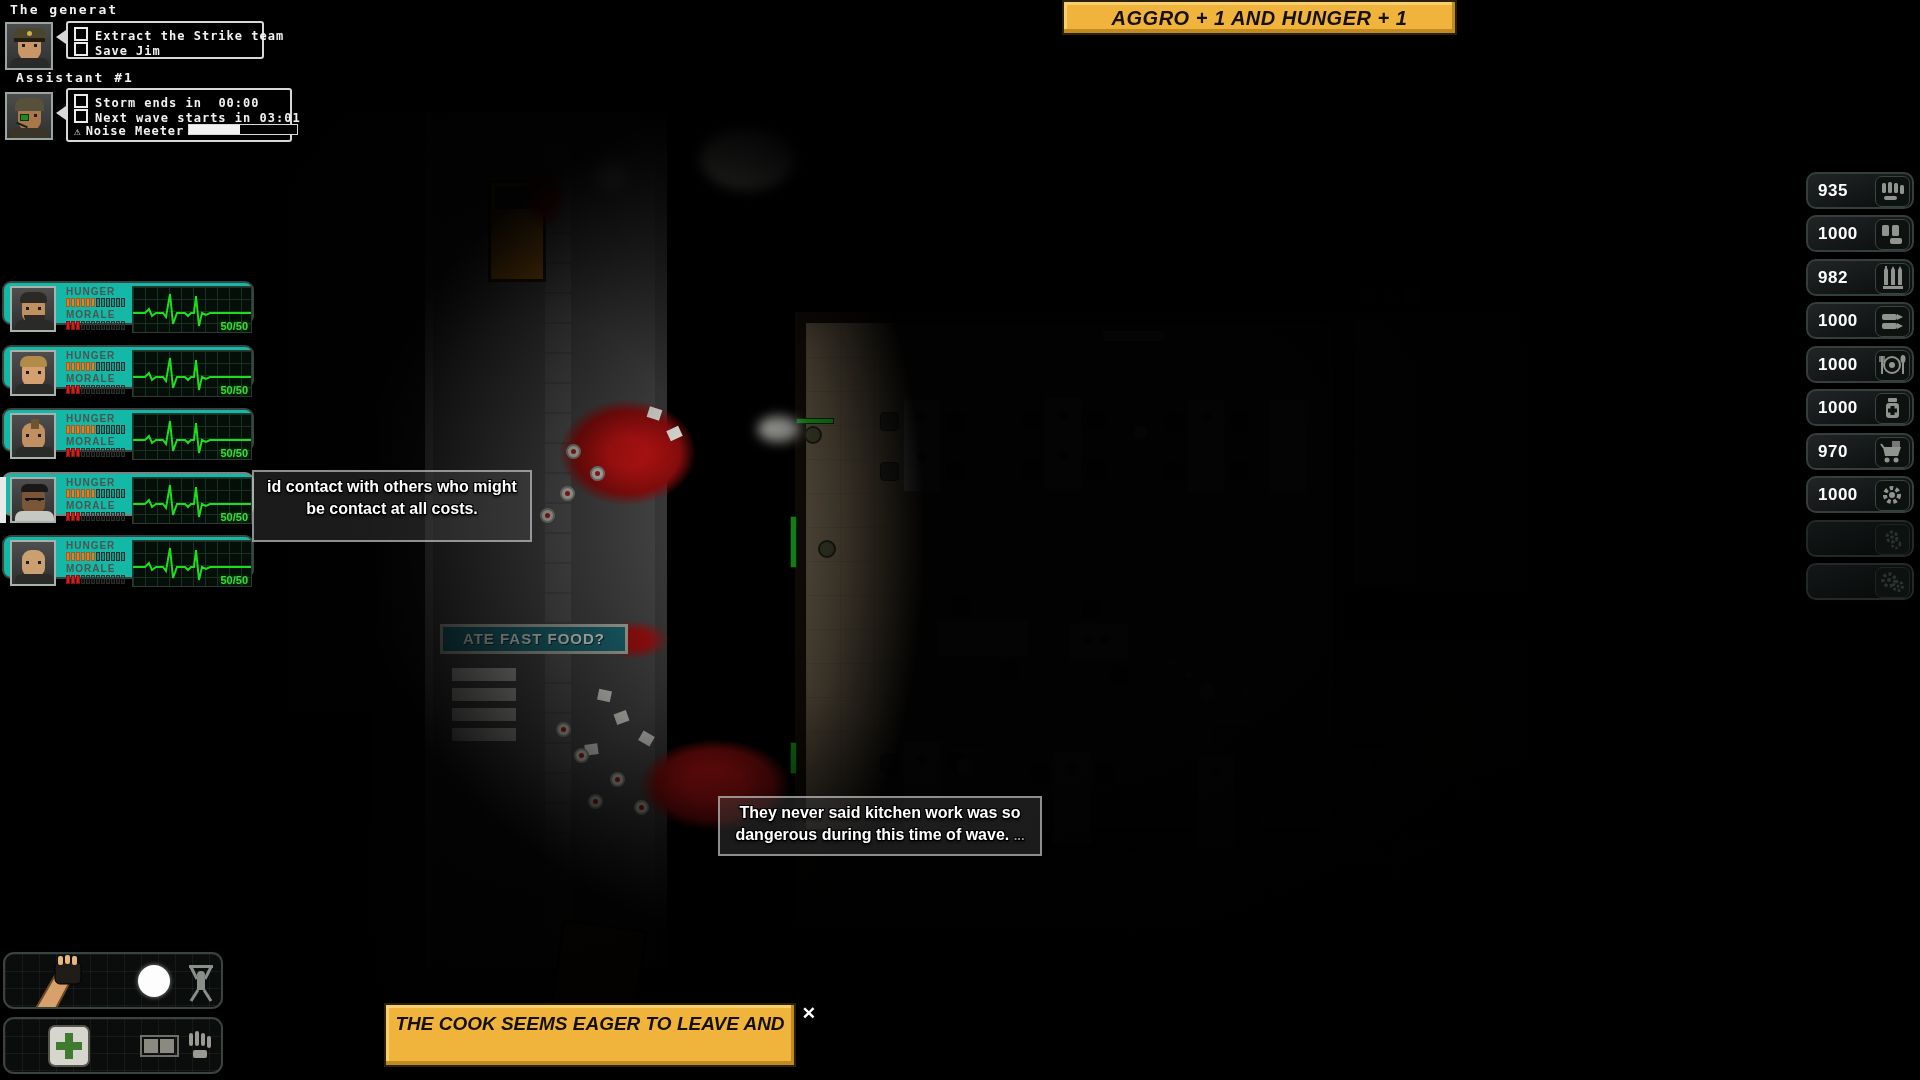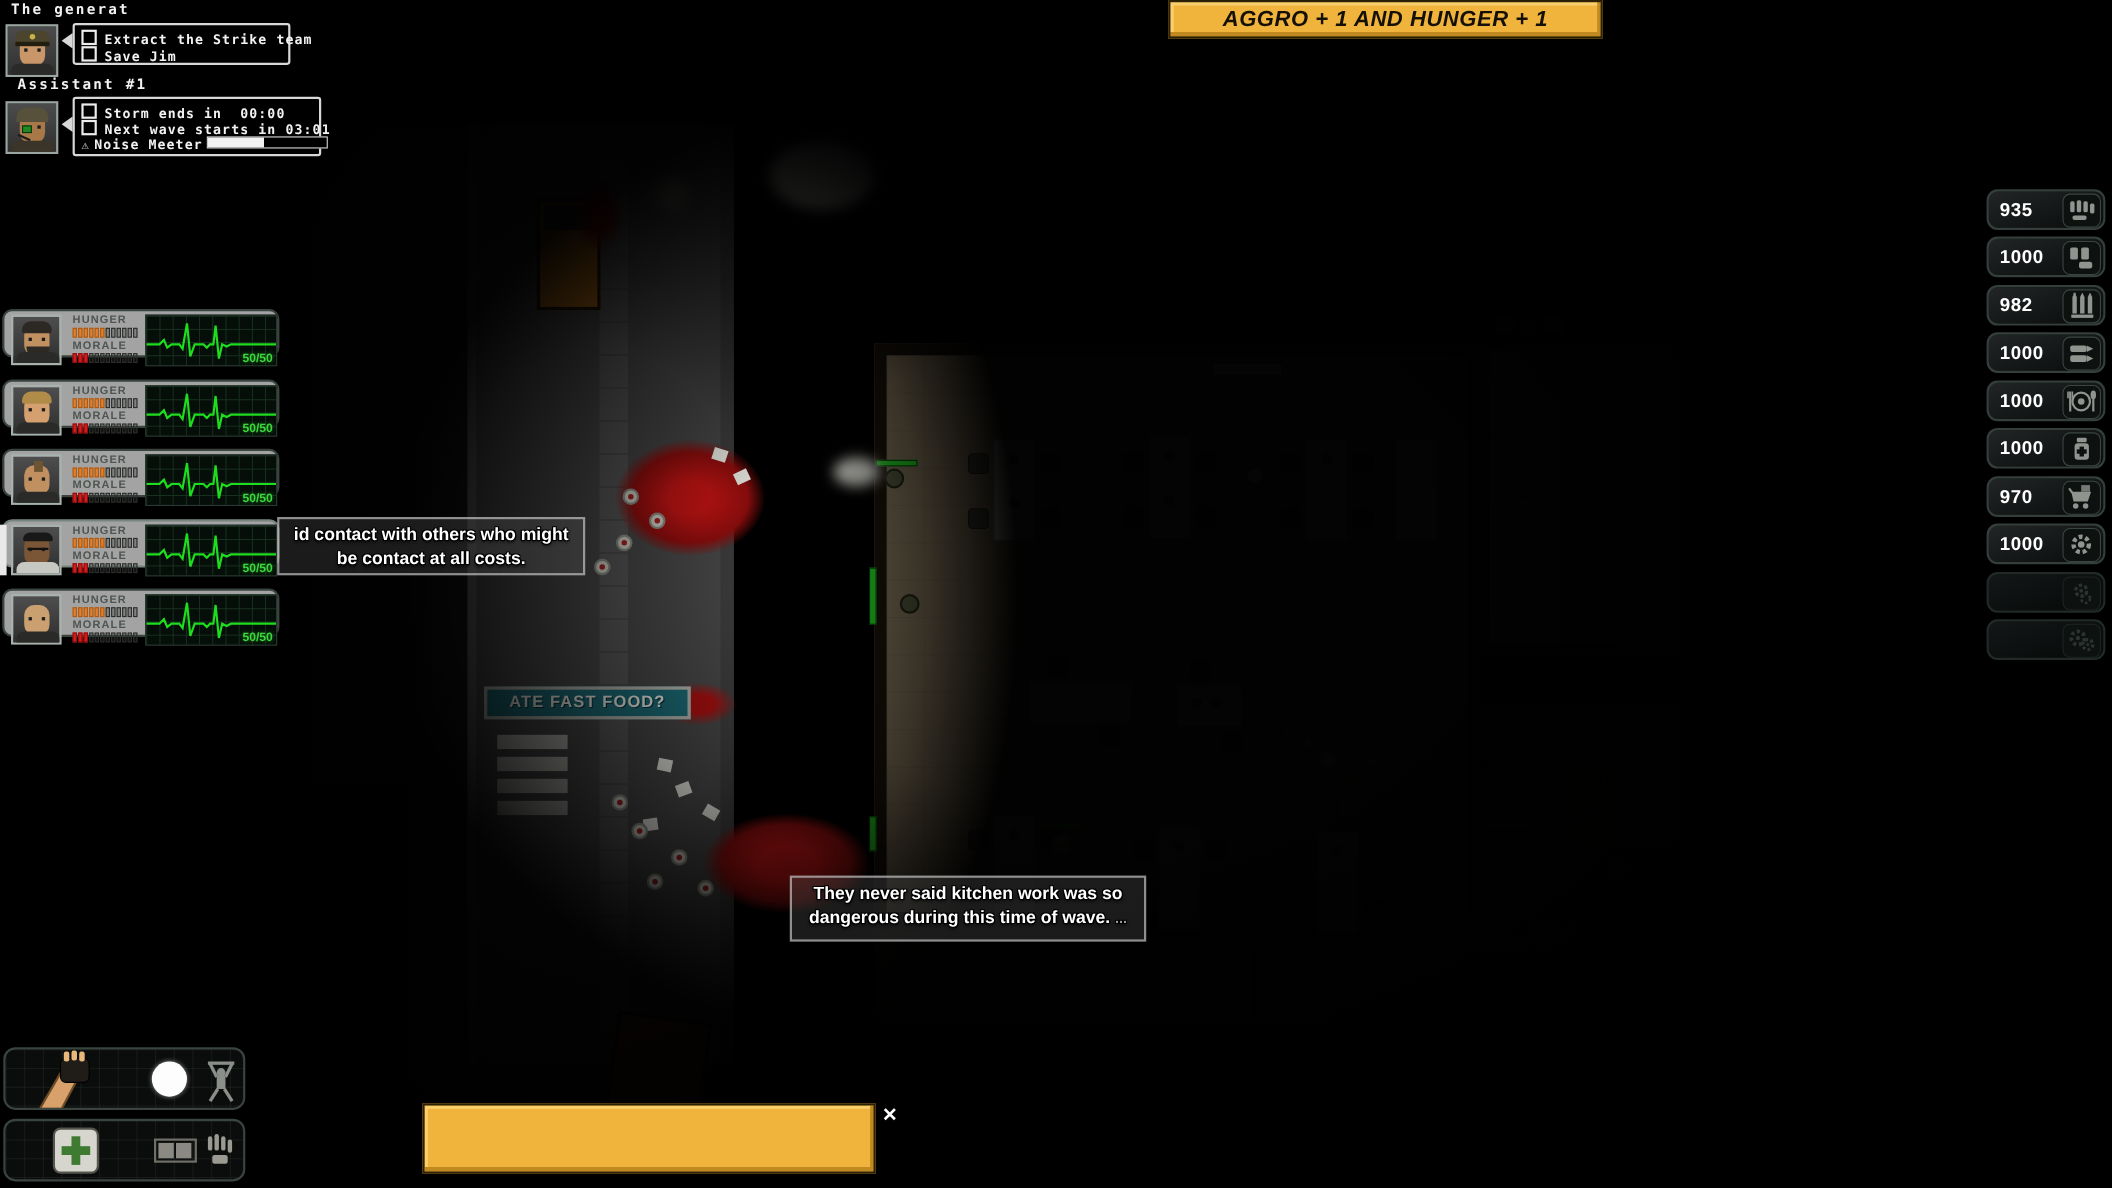--- a/index.html
+++ b/index.html
@@ -92,21 +92,21 @@
   .glasses{position:absolute;left:13px;top:19px;width:19px;height:5px;border-top:2px solid #111;}
   .mohawk{position:absolute;left:19px;top:4px;width:8px;height:10px;background:#6d5534;}
   .cap{position:absolute;left:7px;top:4px;width:31px;height:13px;border-radius:6px 6px 0 0;background:#4a452c;}
   .capband{position:absolute;left:7px;top:14px;width:31px;height:4px;background:#211e10;}
   .capdot{position:absolute;left:20px;top:7px;width:5px;height:5px;border-radius:50%;background:#c8b24a;}
   .headset{position:absolute;left:8px;top:4px;width:29px;height:13px;border-radius:8px 8px 0 0;background:#57503a;}
   .lens{position:absolute;left:13px;top:20px;width:7px;height:5px;background:#1f8a1f;border:1px solid #0c330c;}
   .mic{position:absolute;left:9px;top:30px;width:12px;height:2px;background:#1a1a1a;transform:rotate(24deg);}
 
   
-  .sq-panel{position:absolute;left:2px;width:252px;height:44px;background:#a3a3a3;
+  .sq-panel{position:absolute;left:2px;width:252px;height:44px;background:#14b8a6;
     border:2px solid #39443f;border-radius:9px;box-sizing:border-box;}
   .sq-panel.selected{border-color:#77857e;}
   .sq-panel.selected:before{content:'';position:absolute;left:-4px;top:3px;width:6px;height:46px;background:#e9e9e9;}
   .sq-port{position:absolute;left:6px;top:3px;width:46px;height:46px;background:linear-gradient(#4e4e4e,#2e2e2e);
     border:2px solid #a8b2ad;box-sizing:border-box;overflow:hidden;}
   .sq-stats{position:absolute;left:62px;top:4px;width:64px;height:46px;}
   .sq-label{font-size:10px;font-weight:bold;color:#4e5551;letter-spacing:1px;line-height:10px;}
   .seg-bar{height:10px;margin:1px 0 2px 0;white-space:nowrap;font-size:0;}
   .seg-bar i{display:inline-block;width:4px;height:9px;margin-right:1px;background:#37393650;border:1px solid #2c2e2b;box-sizing:border-box;}
   .seg-bar[data-kind="hunger"] i.on{background:#e07f2c;border-color:#a85a16;}
@@ -442,21 +442,21 @@
     <div class="seg-bar" data-kind="morale"><i class="on"></i><i class="on"></i><i class="on"></i><i></i><i></i><i></i><i></i><i></i><i></i><i></i><i></i><i></i></div>
   </div>
   <div class="sq-ekg">
     <svg class="ekg-svg" width="118" height="45" viewBox="0 0 118 45">
         <polyline points="0,26 12,26 16,22 19,29 23,26 30,26 33,30 37,7 40,37 44,26 52,26 55,29 58,26 61,26 63,9 66,39 69,26 73,28 77,26 118,26" fill="none" stroke="#1edd1e" stroke-width="2"></polyline>
       </svg>
     <span class="sq-hp">50/50</span>
   </div>
 </div>
 
-<div class="speech" style="left:252px;top:470px;width:280px;height:53px;">
+<div class="speech" style="left:252px;top:470px;width:280px;height:72px;">
   <div>id contact with others who might</div>
   <div>be contact at all costs.</div>
 </div>
 <div class="speech" style="left:718px;top:796px;width:324px;height:60px;">
   <div>They never said kitchen work was so</div>
   <div><span>dangerous during this time of wave.</span> <span class="more">...</span></div>
 </div>
 
 <div class="res-slot" style="top:172px;">
   <span class="res-val">935</span>
@@ -603,14 +603,15 @@
   <svg width="30" height="34" style="position:absolute;left:182px;top:11px;">
     <rect x="2" y="3" width="4" height="13" rx="2" fill="#9a9a92"></rect>
     <rect x="8" y="1" width="4" height="15" rx="2" fill="#9a9a92"></rect>
     <rect x="14" y="3" width="4" height="13" rx="2" fill="#9a9a92"></rect>
     <rect x="20" y="6" width="4" height="12" rx="2" fill="#9a9a92"></rect>
     <rect x="6" y="20" width="14" height="8" rx="2" fill="#9a9a92"></rect>
   </svg>
 </div>
 
 <div id="bottom-banner" class="banner">
+  <div>THE COOK SEEMS EAGER TO LEAVE AND</div>
   <span class="banner-close">✕</span>
 </div>
 
 </body></html>

